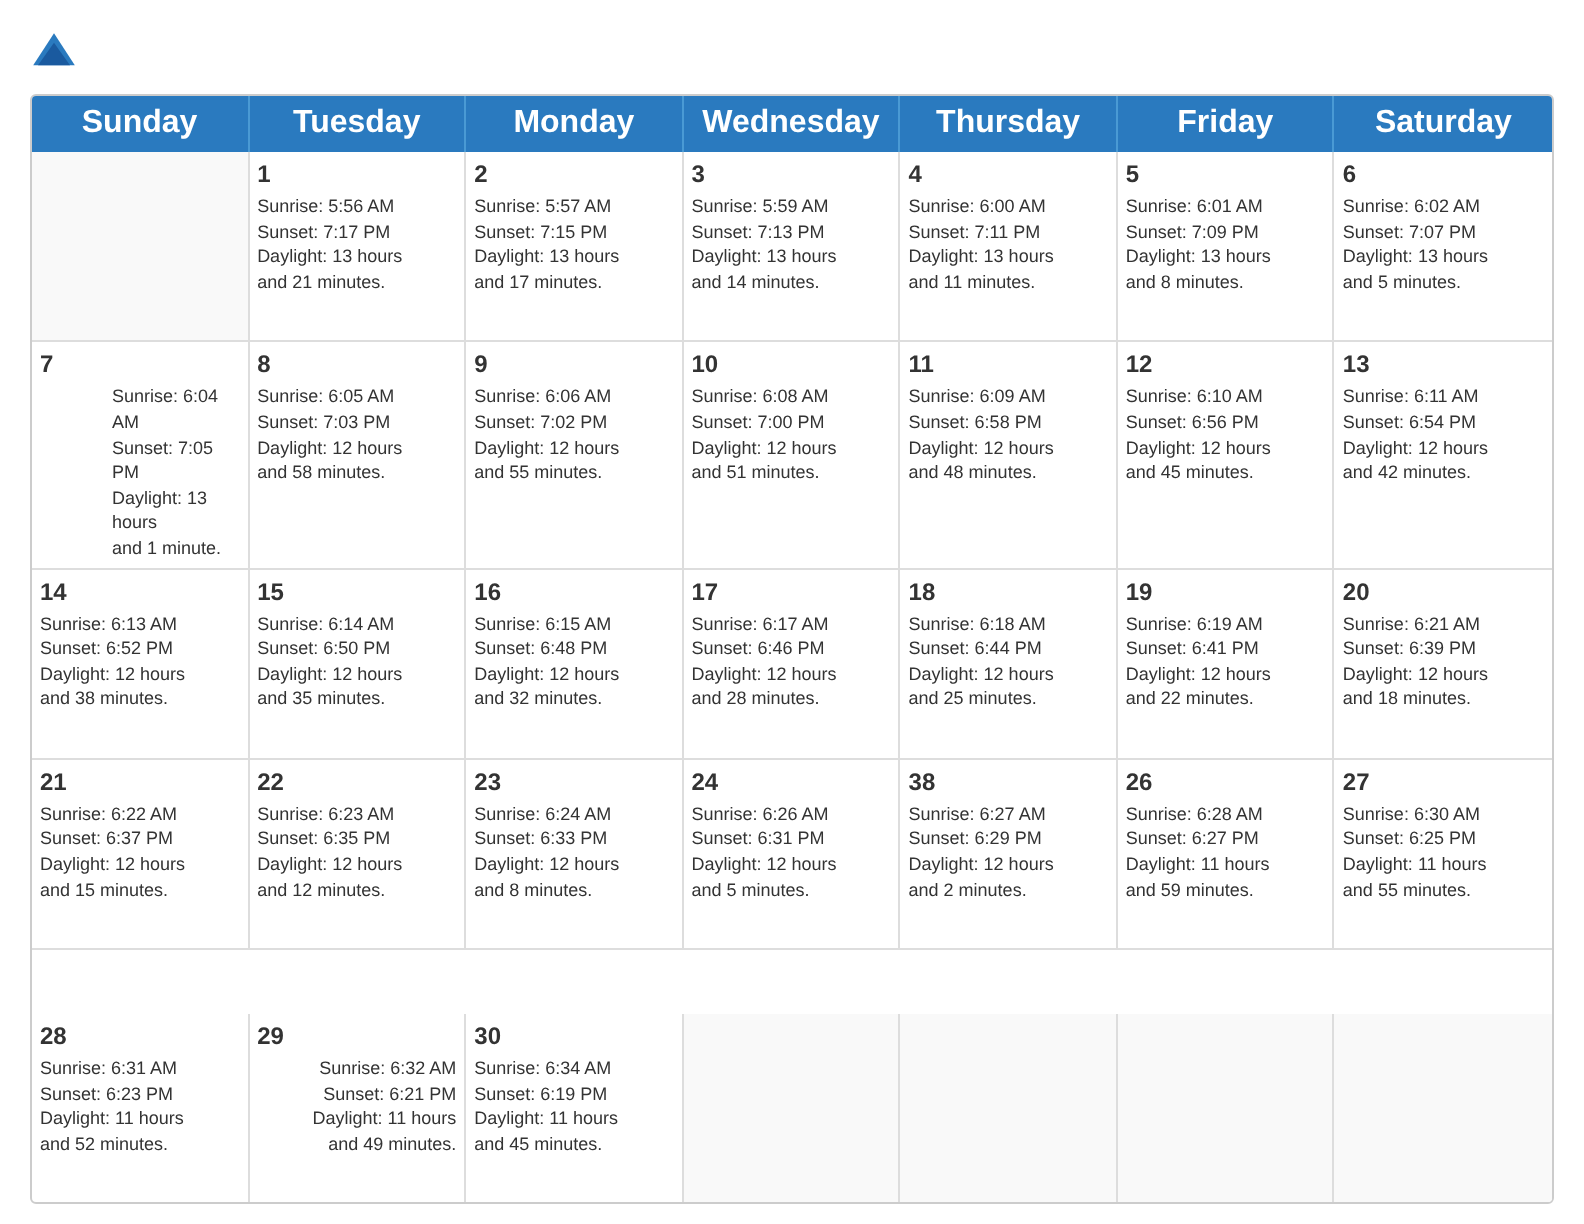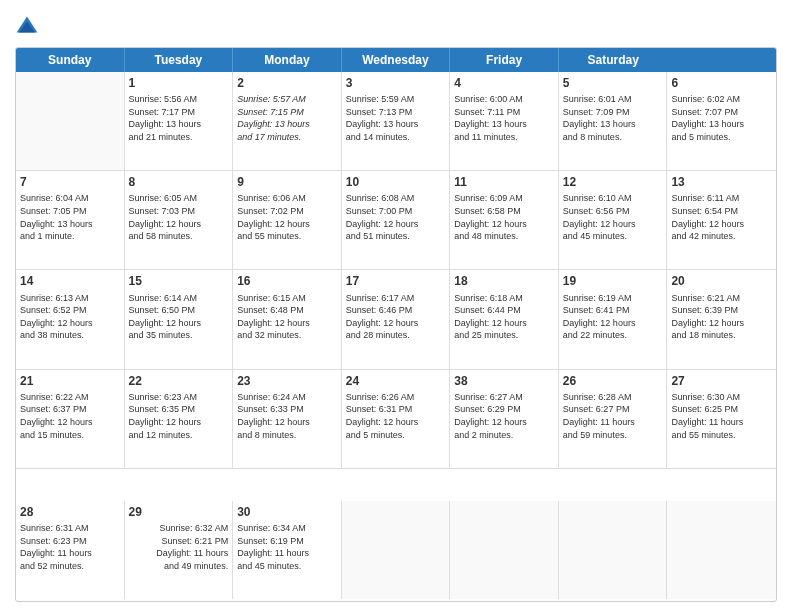--- a/index.html
+++ b/index.html
@@ -59,21 +59,21 @@
       border-radius: 3px;
       overflow: hidden;
     }
     .cal-header {
       display: grid;
       grid-template-columns: repeat(7, 1fr);
       background: #2a7abf;
     }
     .cal-header-cell {
       color: #fff;
-      font-size: 12px;
+      font-size: 16px;
       font-weight: bold;
       text-align: center;
       padding: 5px 3px;
       border-right: 1px solid #4a9ad4;
     }
     .cal-header-cell:last-child { border-right: none; }
     .cal-body {
       display: flex;
       flex-direction: column;
     }
@@ -127,36 +127,37 @@
       <div class="location"></div>
     </div>
   </div>
 
   <div class="calendar" style="display: flex; flex-direction: column;">
     <div class="cal-header">
     <div class="cal-header-cell">Sunday</div>
         <div class="cal-header-cell">Tuesday</div>
         <div class="cal-header-cell">Monday</div>
         <div class="cal-header-cell">Wednesday</div>
+        <div class="cal-header-cell">Thursday</div>
         <div class="cal-header-cell">Friday</div>
         <div class="cal-header-cell">Saturday</div>
       </div>
     <div class="cal-body" style="display: flex; flex-direction: column; height: calc(100% - 26px);">
     <div class="cal-row" style="flex: 1 1 0%;">
           <div class="cal-cell empty"></div>
           <div class="cal-cell">
             <span class="day-num">1</span>
             <div class="cell-info" style="white-space: pre-line;">Sunrise: 5:56 AM
 Sunset: 7:17 PM
 Daylight: 13 hours
 and 21 minutes.</div>
           </div>
           <div class="cal-cell">
             <span class="day-num">2</span>
-            <div class="cell-info" style="white-space: pre-line; font-style: italic;">Sunrise: 5:57 AM
+            <div class="cell-info" style="white-space: pre-line;">Sunrise: 5:57 AM
 Sunset: 7:15 PM
 Daylight: 13 hours
 and 17 minutes.</div>
           </div>
           <div class="cal-cell">
             <span class="day-num">3</span>
             <div class="cell-info" style="white-space: pre-line;">Sunrise: 5:59 AM
 Sunset: 7:13 PM
 Daylight: 13 hours
 and 14 minutes.</div>
@@ -179,21 +180,21 @@
             <span class="day-num">6</span>
             <div class="cell-info" style="white-space: pre-line;">Sunrise: 6:02 AM
 Sunset: 7:07 PM
 Daylight: 13 hours
 and 5 minutes.</div>
           </div>
         </div>
         <div class="cal-row" style="flex: 1 1 0%;">
           <div class="cal-cell">
             <span class="day-num">7</span>
-            <div class="cell-info" style="white-space: pre-line;">Sunrise: 6:04 AM
+            <div class="cell-info" style="white-space: pre-line; margin-left: 36px;">Sunrise: 6:04 AM
 Sunset: 7:05 PM
 Daylight: 13 hours
 and 1 minute.</div>
           </div>
           <div class="cal-cell">
             <span class="day-num">8</span>
             <div class="cell-info" style="white-space: pre-line;">Sunrise: 6:05 AM
 Sunset: 7:03 PM
 Daylight: 12 hours
 and 58 minutes.</div>

